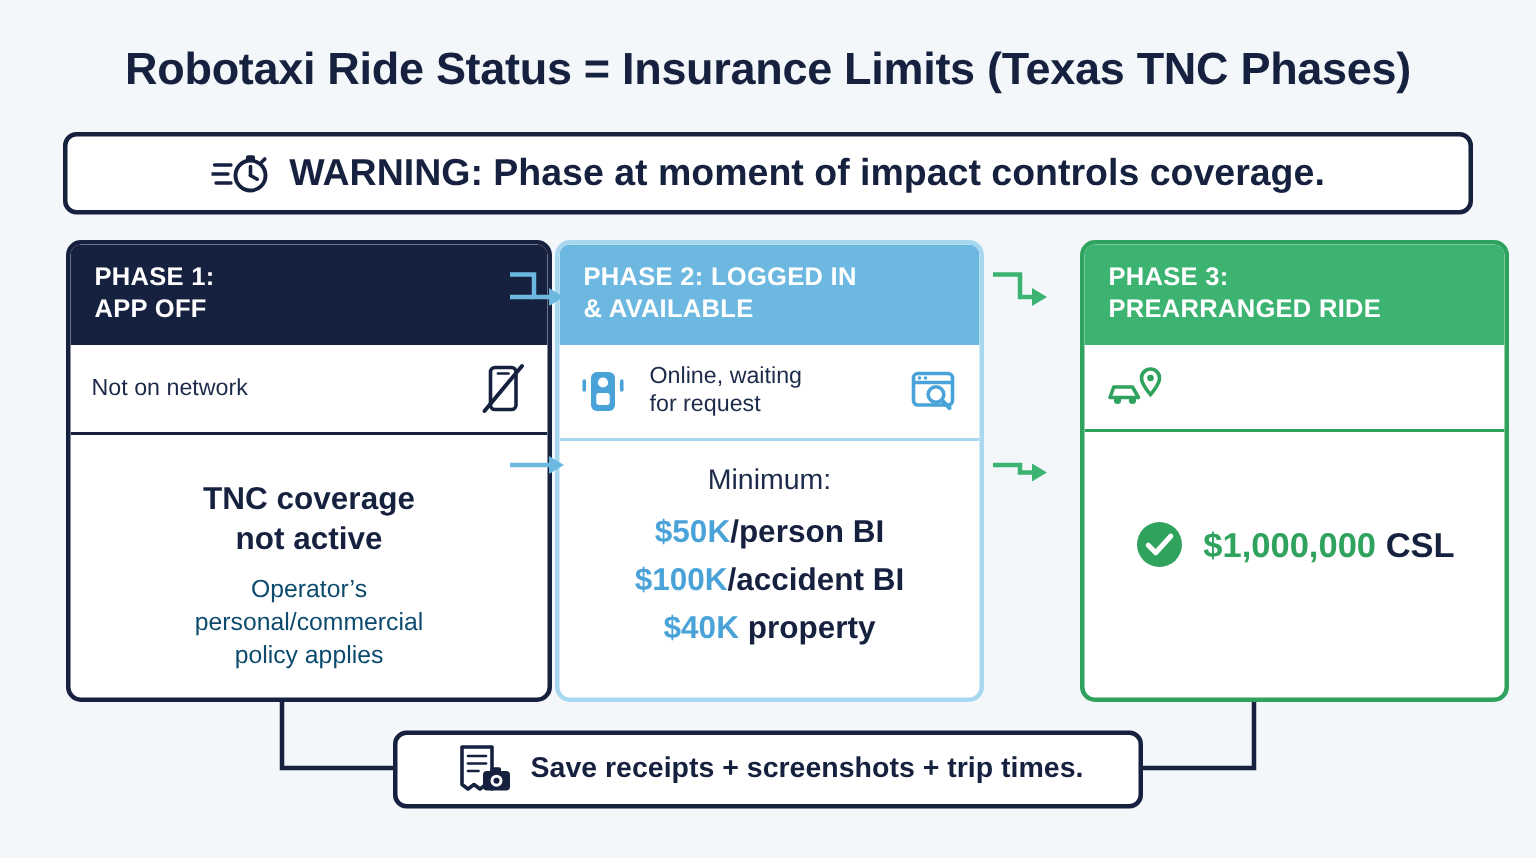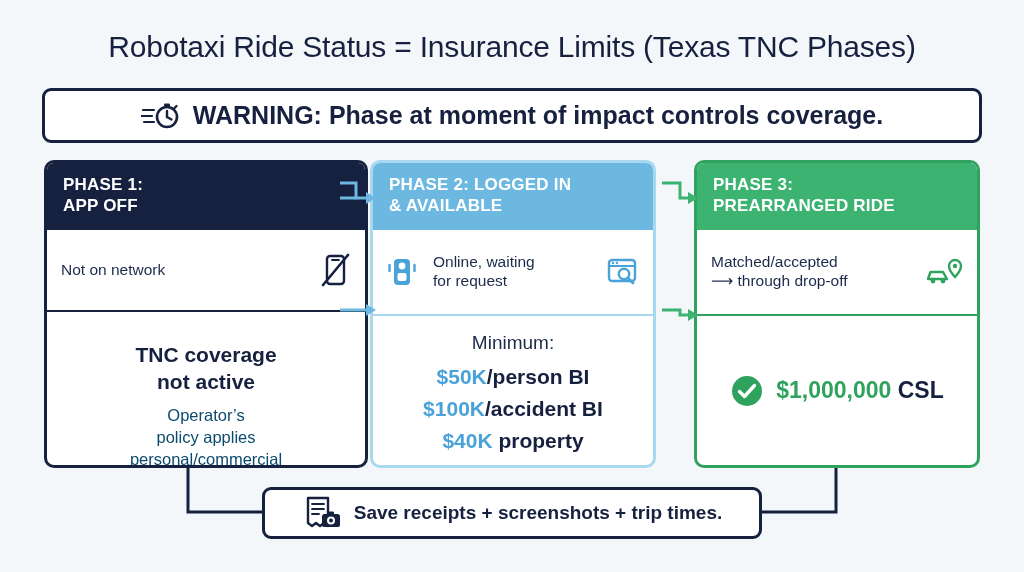--- a/index.html
+++ b/index.html
@@ -21,21 +21,21 @@
   }
 
   
   .title {
     position: absolute;
     top: 30px;
     left: 0;
     width: 1024px;
     text-align: center;
     font-size: 30px;
-    font-weight: normal;
+    font-weight: bold;
     color: #16213f;
     letter-spacing: -0.2px;
   }
 
   
   .warning-banner {
     position: absolute;
     top: 88px;
     left: 42px;
     width: 940px;
@@ -67,21 +67,21 @@
   .card-header {
     box-sizing: border-box;
     padding: 12px 16px 14px 16px;
     font-size: 17px;
     font-weight: bold;
     line-height: 1.22;
     letter-spacing: 0.2px;
   }
   .card-sub {
     box-sizing: border-box;
-    padding: 23px 14px;
+    padding: 12px 14px;
     display: flex;
     align-items: center;
     justify-content: space-between;
     gap: 10px;
     font-size: 15.5px;
     color: #1c2b4a;
     line-height: 1.2;
   }
   .card-body {
     box-sizing: border-box;
@@ -142,21 +142,21 @@
     font-size: 21px;
     font-weight: bold;
     color: #16213f;
     margin: 7px 0;
     line-height: 1.2;
   }
   .amt { color: #4aa3d8; }
 
   
   #phase3 {
-    left: 694px;
+    left: 720px;
     width: 286px;
     height: 308px;
     border: 3px solid #2fa35e;
   }
   #phase3 .card-header {
     background: #3cb371;
     color: #ffffff;
   }
   #phase3 .card-sub {
     border-bottom: 2px solid #2fa35e;
@@ -240,22 +240,22 @@
         </svg>
       </span>
     </div>
     <div class="card-body">
       <div class="p1-main">
         <div>TNC coverage</div>
         <div>not active</div>
       </div>
       <div class="p1-note">
         <div>Operator’s</div>
+        <div>personal/commercial</div>
         <div>policy applies</div>
-        <div>personal/commercial</div>
       </div>
     </div>
   </div>
 
   <div class="card" id="phase2">
     <div class="card-header">
       <div>PHASE 2: LOGGED IN</div>
       <div>&amp; AVAILABLE</div>
     </div>
     <div class="card-sub">
@@ -296,24 +296,20 @@
       </div>
     </div>
   </div>
 
   <div class="card" id="phase3">
     <div class="card-header">
       <div>PHASE 3:</div>
       <div>PREARRANGED RIDE</div>
     </div>
     <div class="card-sub">
-      <span>
-        <span>Matched/accepted</span><br>
-        <span>⟶ through drop-off</span>
-      </span>
       <span class="icon">
         <svg width="38" height="32" viewBox="0 0 38 32">
           <path d="M3 23 L5.5 16 H18 L22 23 Z" fill="none" stroke="#2fa35e" stroke-width="2.4" stroke-linejoin="round"></path>
           <circle cx="8" cy="25" r="2.4" fill="#2fa35e"></circle>
           <circle cx="18" cy="25" r="2.4" fill="#2fa35e"></circle>
           <path d="M30 4 a6 6 0 0 1 6 6 c0 4.5 -6 11 -6 11 s-6 -6.5 -6 -11 a6 6 0 0 1 6 -6 z" fill="none" stroke="#2fa35e" stroke-width="2.4"></path>
           <circle cx="30" cy="10" r="2.2" fill="#2fa35e"></circle>
         </svg>
       </span>
     </div>

